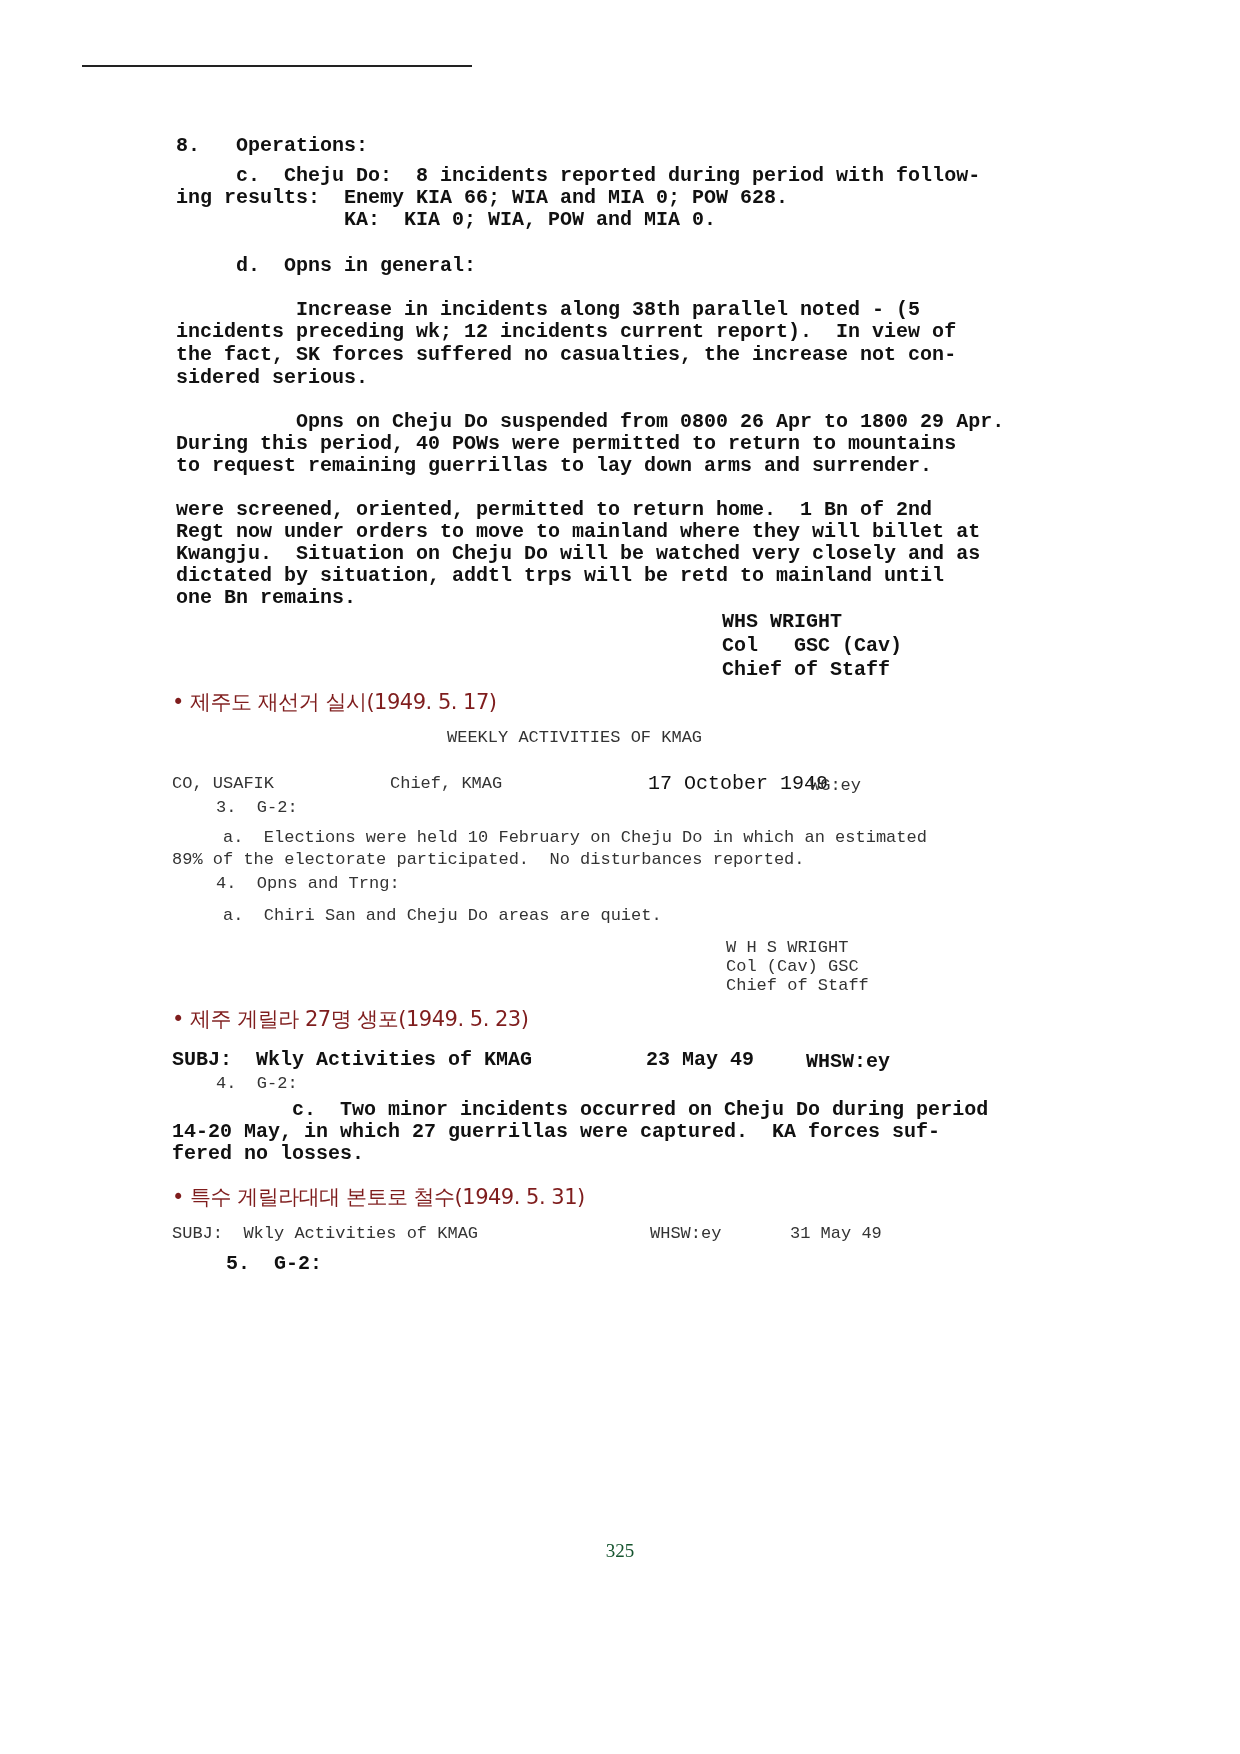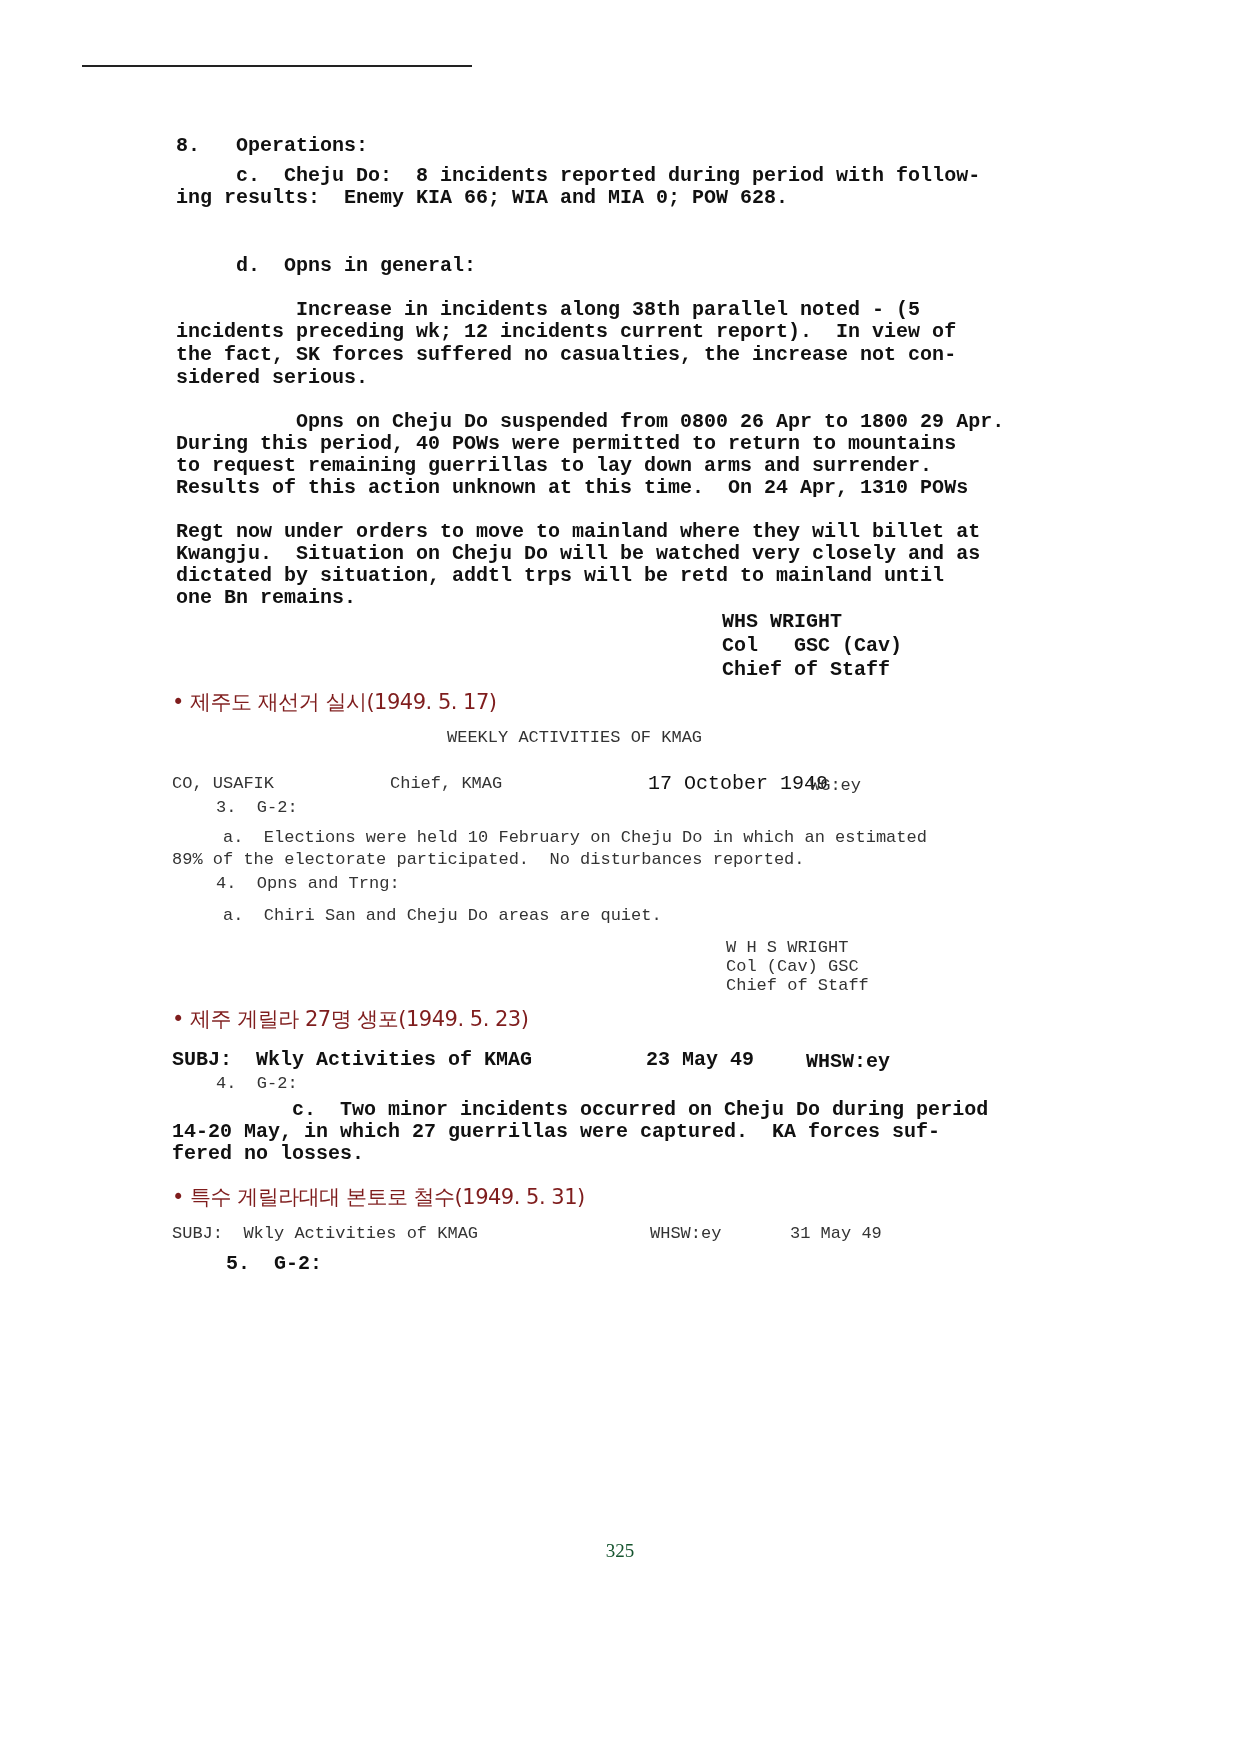--- a/index.html
+++ b/index.html
@@ -14,32 +14,33 @@
   </style>
 </head>
 <body>
 
 <div class="page">
   <div class="rule"></div>
 
   <div class="tw bold" style="left:176px; top:134px;">8.   Operations:</div>
   <div class="tw bold" style="left:176px; top:164px;">     c.  Cheju Do:  8 incidents reported during period with follow-</div>
   <div class="tw bold" style="left:176px; top:186px;">ing results:  Enemy KIA 66; WIA and MIA 0; POW 628.</div>
+  <div class="tw bold" style="left:176px; top:208px;">              KA:  KIA 0; WIA, POW and MIA 0.</div>
 
   <div class="tw bold" style="left:176px; top:254px;">     d.  Opns in general:</div>
 
   <div class="tw bold" style="left:176px; top:298px;">          Increase in incidents along 38th parallel noted - (5</div>
   <div class="tw bold" style="left:176px; top:320px;">incidents preceding wk; 12 incidents current report).  In view of</div>
   <div class="tw bold" style="left:176px; top:343px;">the fact, SK forces suffered no casualties, the increase not con-</div>
   <div class="tw bold" style="left:176px; top:366px;">sidered serious.</div>
 
   <div class="tw bold" style="left:176px; top:410px;">          Opns on Cheju Do suspended from 0800 26 Apr to 1800 29 Apr.</div>
   <div class="tw bold" style="left:176px; top:432px;">During this period, 40 POWs were permitted to return to mountains</div>
   <div class="tw bold" style="left:176px; top:454px;">to request remaining guerrillas to lay down arms and surrender.</div>
-  <div class="tw bold" style="left:176px; top:476px;">Results of this action unknown at this time.  On 24 Apr, 1310 POWs</div>
+  <div class="tw bold" style="left:176px; top:498px;">were screened, oriented, permitted to return home.  1 Bn of 2nd</div>
   <div class="tw bold" style="left:176px; top:520px;text-align:right;">Regt now under orders to move to mainland where they will billet at</div>
   <div class="tw bold" style="left:176px; top:542px;">Kwangju.  Situation on Cheju Do will be watched very closely and as</div>
   <div class="tw bold" style="left:176px; top:564px;">dictated by situation, addtl trps will be retd to mainland until</div>
   <div class="tw bold" style="left:176px; top:586px;">one Bn remains.</div>
 
   <div class="tw bold" style="left:722px; top:610px;">WHS WRIGHT</div>
   <div class="tw bold" style="left:722px; top:634px;">Col   GSC (Cav)</div>
   <div class="tw bold" style="left:722px; top:658px;">Chief of Staff</div>
 
   <div class="kr" style="left:172px; top:688px;">• 제주도 재선거 실시(1949. 5. 17)</div>

